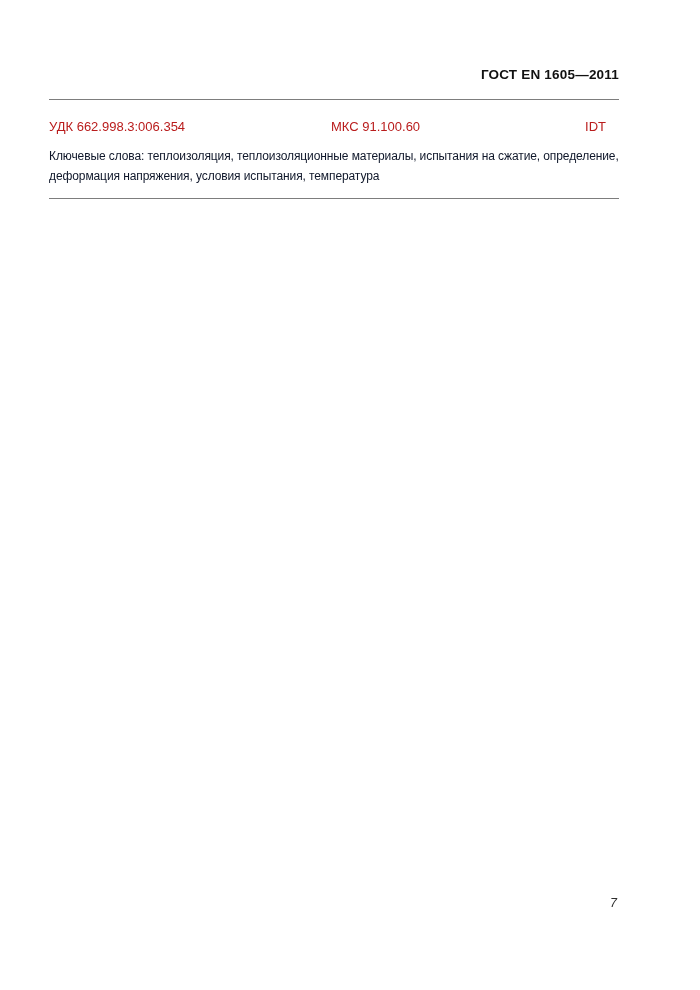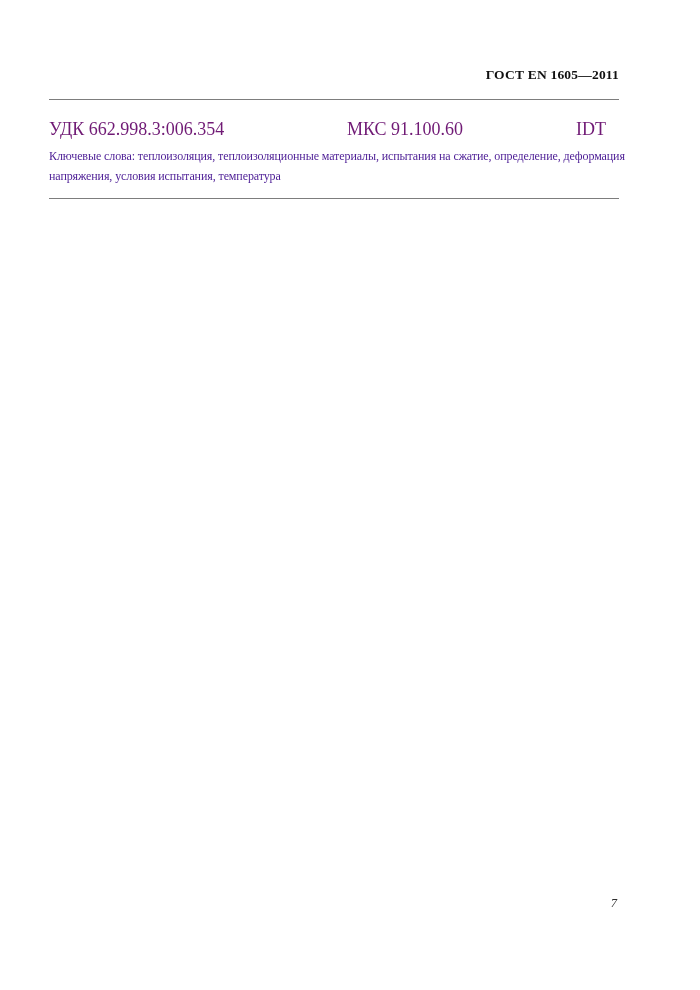--- a/index.html
+++ b/index.html
@@ -9,21 +9,20 @@
     height: 990px;
     font-family: "Liberation Sans", sans-serif;
     color: #1a1a1a;
   }
   .page {
     position: relative;
     width: 700px;
     height: 990px;
     background: #ffffff;
     overflow: hidden;
-    font-family: Liberation Serif, serif;
   }
   .standard-number {
     position: absolute;
     top: 67px;
     left: 49px;
     width: 570px;
     text-align: right;
     font-weight: bold;
     font-size: 13.5px;
     letter-spacing: 0.2px;
@@ -38,35 +37,35 @@
     border-top: 1px solid #7d7d7d;
   }
   .rule-top { top: 99px; }
   .rule-bottom { top: 198px; }
   .ref-row {
     position: absolute;
     top: 119px;
     left: 49px;
     width: 570px;
     height: 16px;
-    font-size: 18px;
-    color: #701a75;
+    font-size: 13px;
+    color: #b91c1c;
   }
   .udk-code { position: absolute; left: 0; top: 0; white-space: nowrap; }
-  .mks-code { position: absolute; left: 298px; top: 0; white-space: nowrap; }
+  .mks-code { position: absolute; left: 282px; top: 0; white-space: nowrap; }
   .idt-label { position: absolute; right: 13px; top: 0; white-space: nowrap; }
   .keywords {
     position: absolute;
     top: 146px;
     left: 49px;
     width: 578px;
     font-size: 12px;
     line-height: 20px;
     letter-spacing: -0.1px;
-    color: #4c1d95;
+    color: #0f172a;
     text-align: left;
   }
   .page-number {
     position: absolute;
     top: 896px;
     right: 83px;
     font-size: 12.5px;
     font-style: italic;
     color: #2e2e2e;
   }

